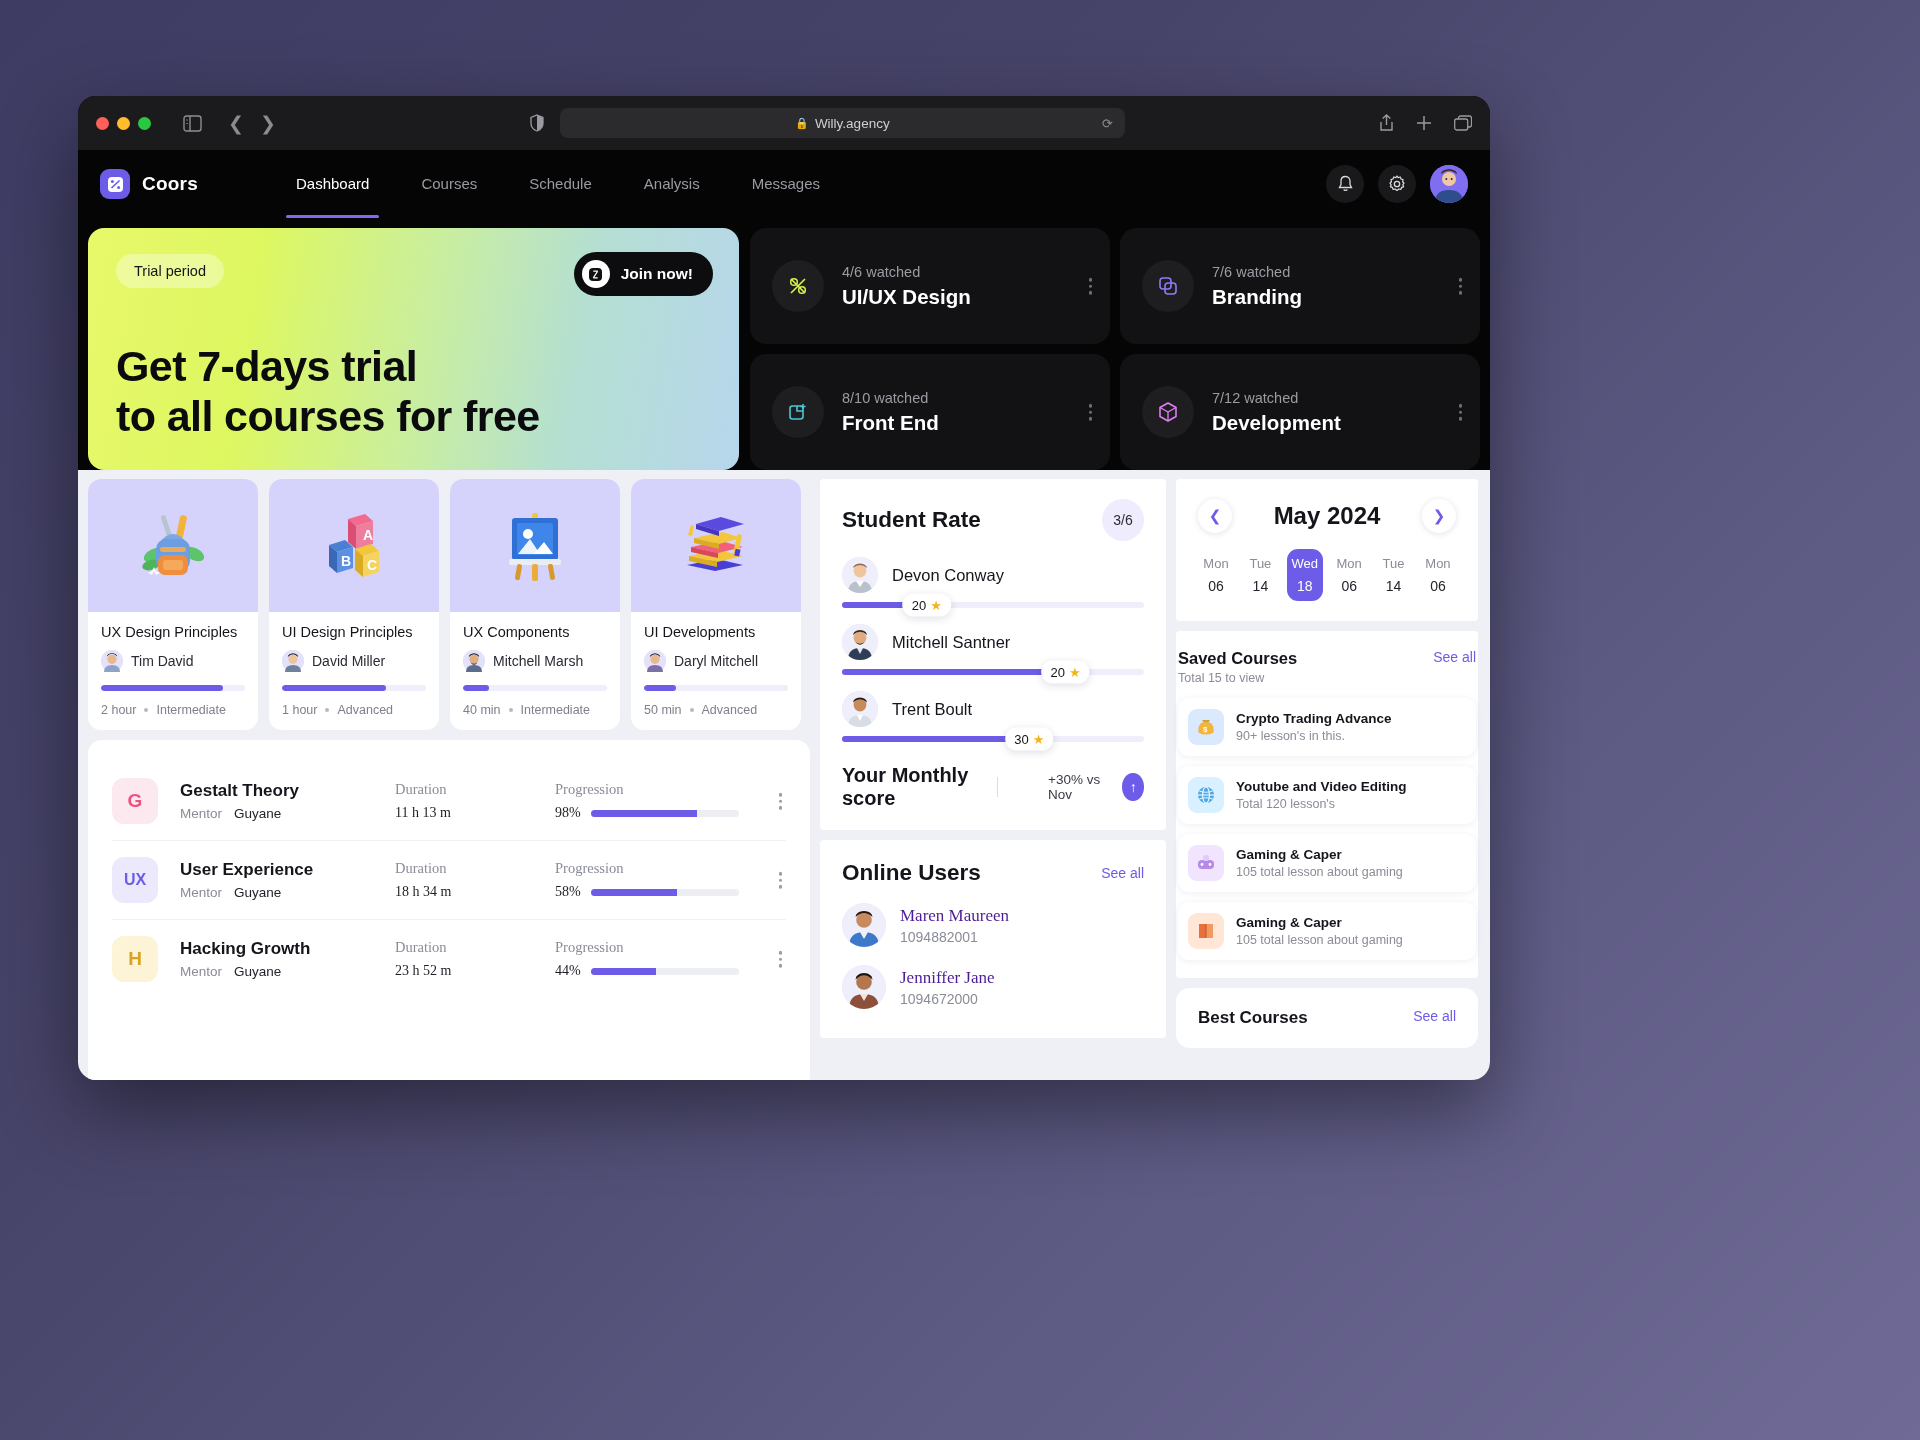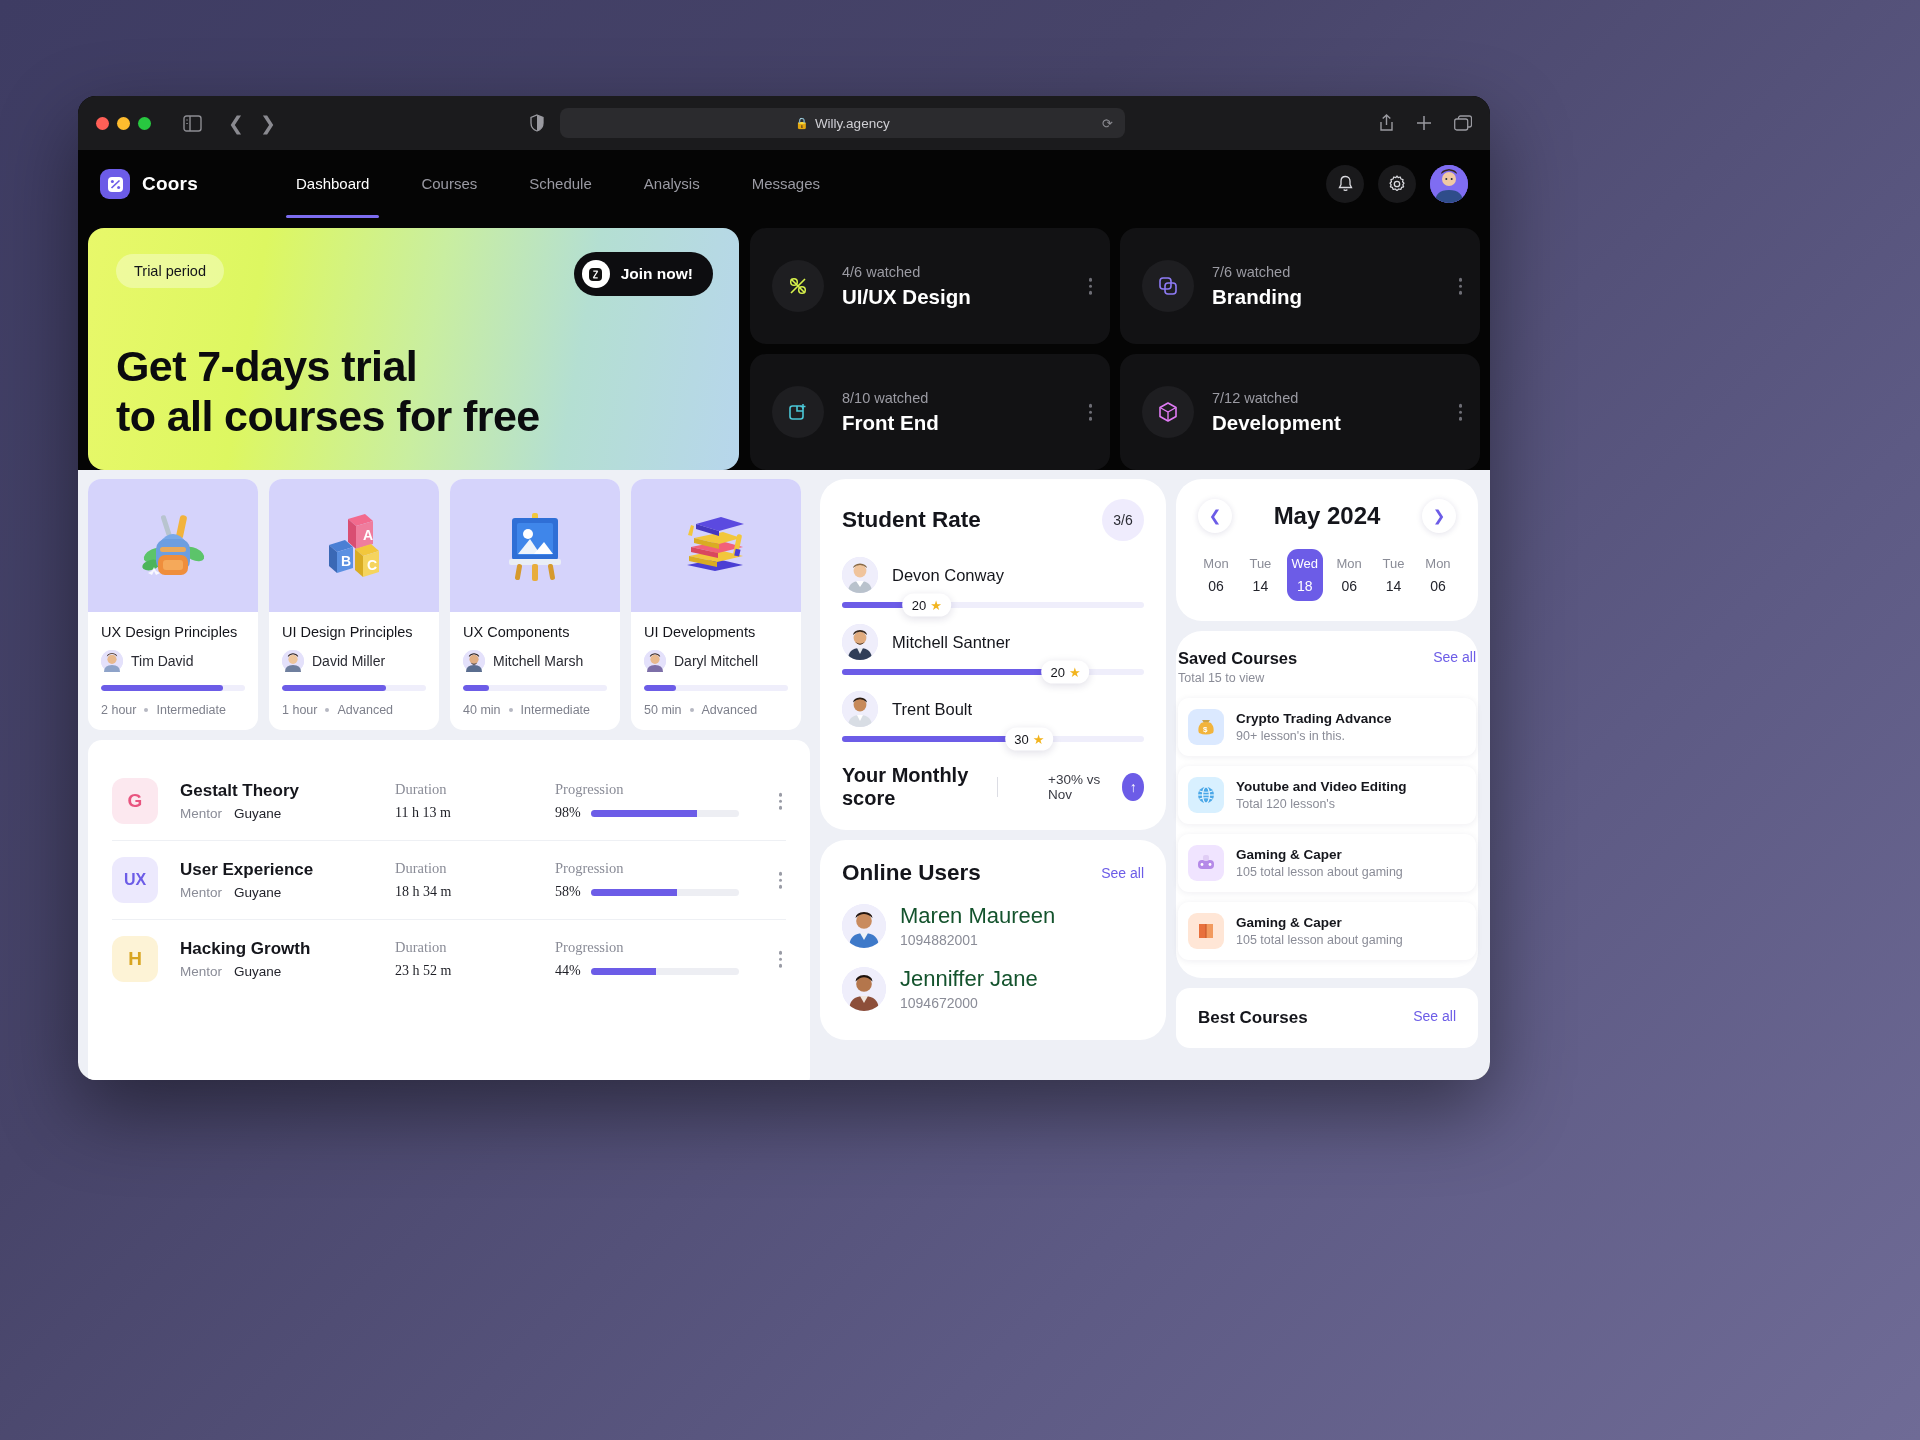--- a/index.html
+++ b/index.html
@@ -96,40 +96,40 @@
   .rname .s b { color:#23242c; font-weight:400; margin-left:12px; }
   .rcol { width:160px;font-family:Liberation Serif, serif; }
   .rcol .h { font-size:14.5px; color:#8a8c97; margin-bottom:7px; }
   .rcol .v { font-size:14px; color:#1d1e25; }
   .prog { display:flex; align-items:center; gap:10px; }
   .prog .pb { width:148px; height:7px; background:#edeef3; border-radius:4px; overflow:hidden; }
   .prog .pb > i { display:block; height:100%; background:#6c5ce7; }
 
   
   .col-mid { width:346px; display:flex; flex-direction:column; gap:10px; }
-  .panel { background:#fff; border-radius:26px; padding:20px 22px; }
+  .panel { background:#fff; border-radius:4px; padding:20px 22px; }
   .panel-h { display:flex; align-items:center; justify-content:space-between; margin-bottom:16px; }
   .panel-h h2 { font-size:22.5px; font-weight:700; color:#14151b; }
   .badge-36 { background:#efecfd; color:#2b2c34; font-size:14px; border-radius:50%; width:42px; height:42px; display:flex; align-items:center; justify-content:center; }
   .see-all { color:#6c5ce7; font-size:14px; font-weight:500; }
   .srow { margin-bottom:4px; }
   .srow .top { display:flex; align-items:center; gap:14px; margin-bottom:9px; }
   .srow .av { width:36px; height:36px; border-radius:50%; overflow:hidden; background:#e9e7fb; }
   .srow .nm { font-size:16.5px; color:#15161c; font-weight:500; }
   .strack { height:6px; background:#efeefb; border-radius:4px; position:relative; margin:0 0 16px 0; }
   .strack > .fill { position:absolute; left:0; top:0; height:100%; background:#6c5ce7; border-radius:4px; }
   .chip { position:absolute; top:50%; transform:translateY(-50%); background:#fff; border-radius:14px; padding:4px 9px; box-shadow:0 2px 9px rgba(26,20,80,.14); font-size:13px; color:#14151b; display:flex; align-items:center; gap:4px; white-space:nowrap; }
   .monthly { display:flex; align-items:center; gap:13px; padding-top:6px; }
   .monthly .lbl { font-size:20px; font-weight:700; color:#14151b; }
   .monthly .div { width:1px; height:20px; background:#dcdde4; }
   .monthly .delta { font-size:13.5px; color:#3a3b44;margin-left:37px; }
   .up { width:28px; height:28px; border-radius:50%; background:#6c5ce7; color:#fff; display:flex; align-items:center; justify-content:center; font-size:14px; margin-left:auto; }
   .ourow { display:flex; align-items:center; gap:14px; padding:9px 0; }
   .ourow .av { width:44px; height:44px; border-radius:50%; overflow:hidden; background:#e9e7fb; }
-  .ourow .nm { font-size:22px; color:#14532d; font-weight:500; margin-bottom:3px; }
+  .ourow .nm { font-size:17px; color:#4c1d95; font-weight:500; margin-bottom:3px;font-family:Liberation Serif, serif; }
   .ourow .id { font-size:14px; color:#8a8c97; }
 
   
   .col-right { width:302px; display:flex; flex-direction:column; gap:10px; }
   .cal-h { display:flex; align-items:center; justify-content:space-between; margin-bottom:16px; }
   .cal-h .mt { font-size:24px; font-weight:700; color:#14151b; }
   .arrw { width:34px; height:34px; border-radius:50%; box-shadow:0 1px 6px rgba(30,25,90,.13); display:flex; align-items:center; justify-content:center; color:#6c5ce7; font-size:15px; background:#fff; }
   .days { display:flex; justify-content:space-between; }
   .day { width:36px; text-align:center; padding:7px 0; border-radius:11px; }
   .day .dn { font-size:13px; color:#8a8c97; margin-bottom:7px; }

